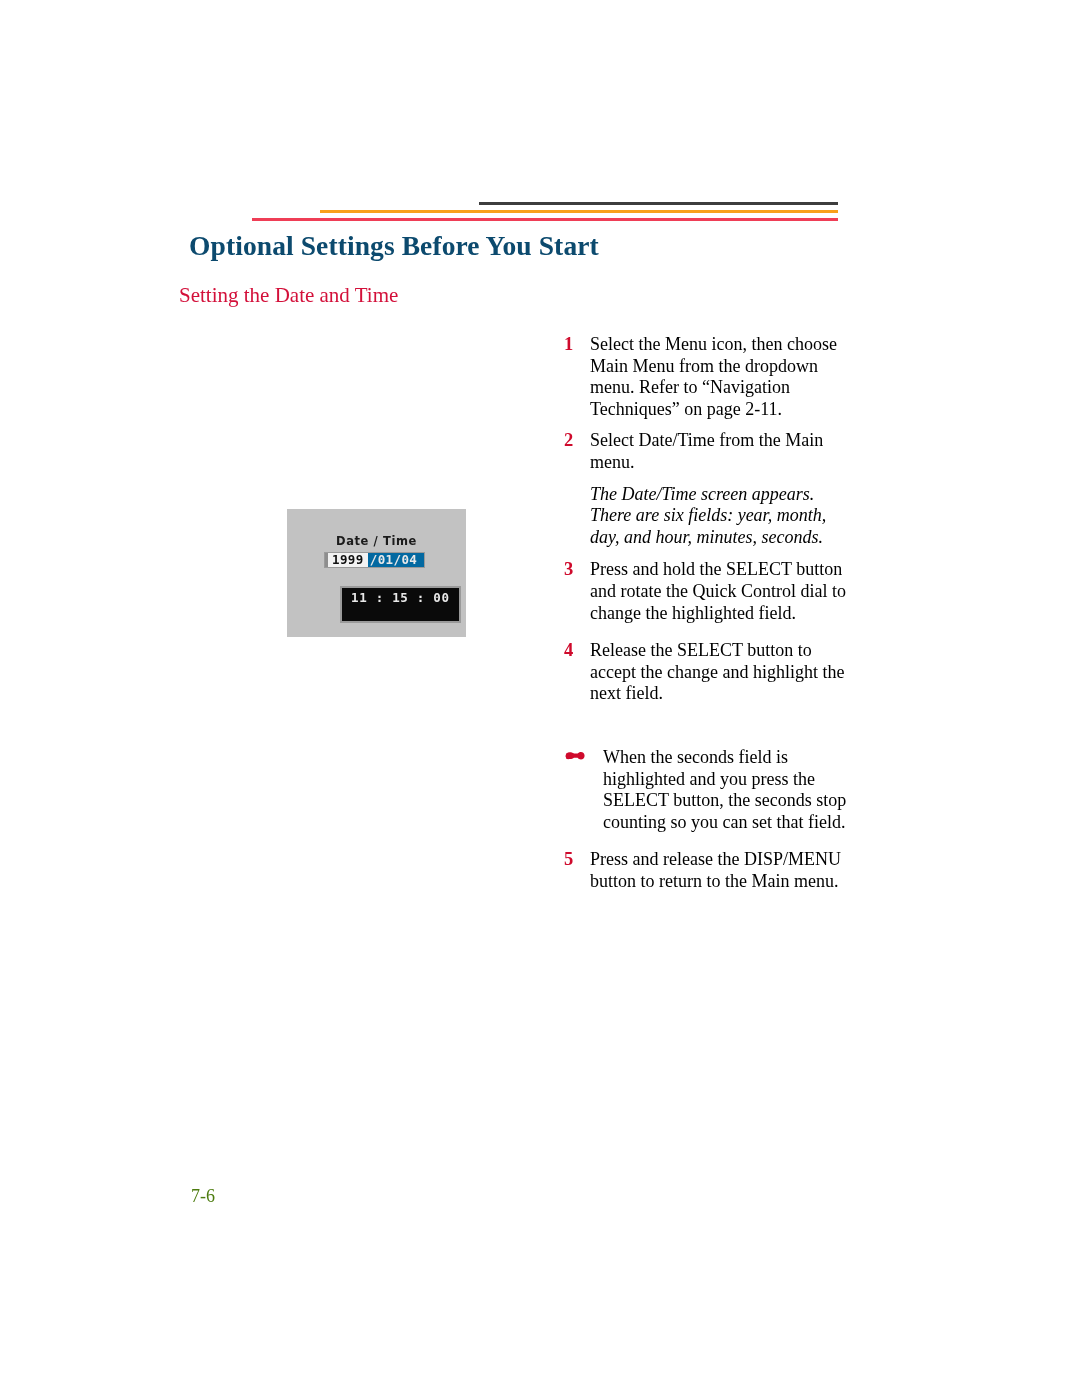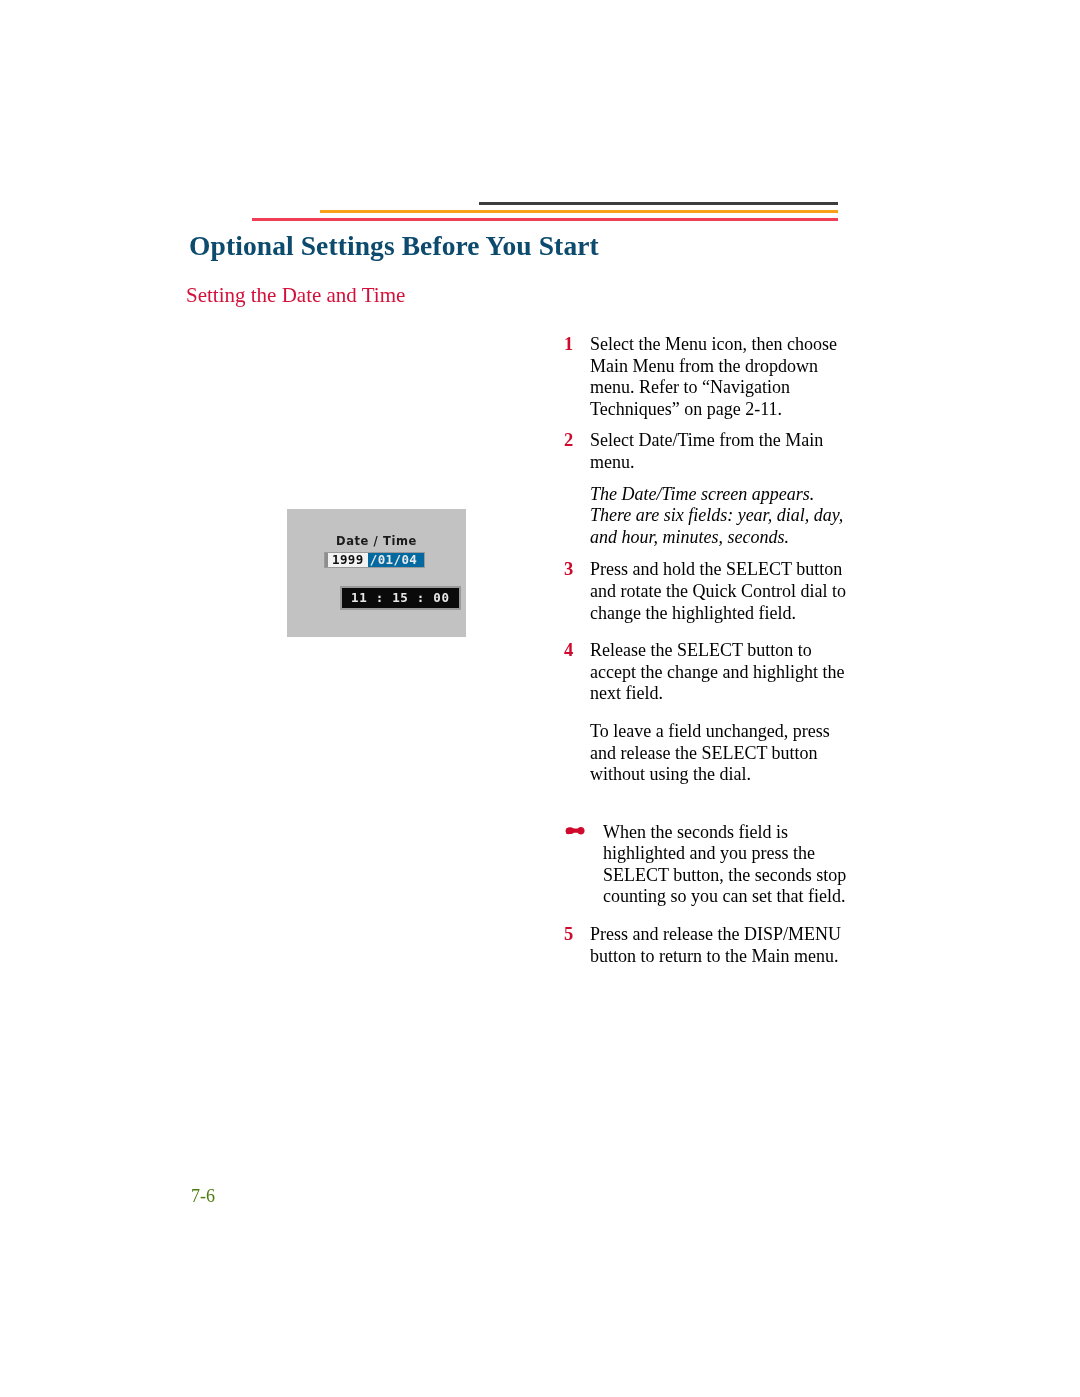--- a/index.html
+++ b/index.html
@@ -53,21 +53,21 @@
     left: 189px;
     top: 230px;
     font-size: 27.5px;
     font-weight: bold;
     color: #0c4a6e;
     letter-spacing: 0.1px;
     white-space: nowrap;
   }
   .section-title {
     position: absolute;
-    left: 186px;
+    left: 179px;
     top: 283px;
     font-size: 21px;
     font-weight: normal;
     color: #d3103a;
     white-space: nowrap;
   }
 
   
   .lcd-figure {
     position: absolute;
@@ -127,21 +127,21 @@
   .lcd-time-row {
     position: absolute;
     left: 53px;
     top: 77px;
     background: #0a0a0a;
     color: #e9e9e9;
     font-family: "DejaVu Sans Mono", "Liberation Mono", monospace;
     font-size: 12.5px;
     font-weight: bold;
     letter-spacing: 0.7px;
-    padding: 4px 9px 3px 9px;
+    padding: 4px 9px 16px 9px;
     line-height: 1;
     border: 2px solid #9a9a9a;
   }
 
   
   .steps {
     position: absolute;
     left: 564px;
     top: 334px;
     width: 290px;
@@ -239,37 +239,36 @@
   <div class="step">
     <span class="step-num">1</span>
     <span class="step-text">Select the Menu icon, then choose Main Menu from the dropdown menu. Refer to “Navigation Techniques” on page 2-11.</span>
   </div>
 
   <div class="step">
     <span class="step-num">2</span>
     <span class="step-text">Select Date/Time from the Main menu.</span>
   </div>
 
-  <div class="italic-para">The Date/Time screen appears. There are six fields: year, dial, day, and hour, minutes, seconds.</div>
+  <div class="italic-para">The Date/Time screen appears. There are six fields: year, month, day, and hour, minutes, seconds.</div>
 
   <div class="step">
     <span class="step-num">3</span>
     <span class="step-text">Press and hold the SELECT button and rotate the Quick Control dial to change the highlighted field.</span>
   </div>
 
   <div class="gap-sm"></div>
 
   <div class="step">
     <span class="step-num">4</span>
     <span class="step-text">Release the SELECT button to accept the change and highlight the next field.</span>
   </div>
 
   <div class="gap-sm"></div>
 
-  <div class="note-para">To leave a field unchanged, press and release the SELECT button without using the dial.</div>
 
   <div class="gap-sm"></div>
 
   <div class="tip">
     <span class="tip-bullet">
       <svg width="22" height="14" viewBox="0 0 22 14" aria-hidden="true">
         <path d="M1.5 7.2 C1.5 5.0 3.2 3.4 5.6 3.3 C7.4 3.2 8.9 3.9 10.0 4.6 L13.6 4.6 C14.4 3.6 15.6 3.0 16.9 3.0 C19.0 3.0 20.6 4.6 20.6 6.7 C20.6 8.8 19.0 10.4 16.9 10.4 C15.6 10.4 14.4 9.8 13.6 8.8 L10.0 8.8 C8.9 9.5 7.4 10.2 5.6 10.1 C3.2 10.0 1.5 8.5 1.5 7.2 Z" fill="#cf0a2c"></path>
         <path d="M2.2 4.6 C3.6 4.0 5.2 4.1 6.4 4.9 L6.4 9.6 C5.2 10.3 3.6 10.4 2.2 9.8 Z" fill="#cf0a2c"></path>
       </svg>
     </span>

